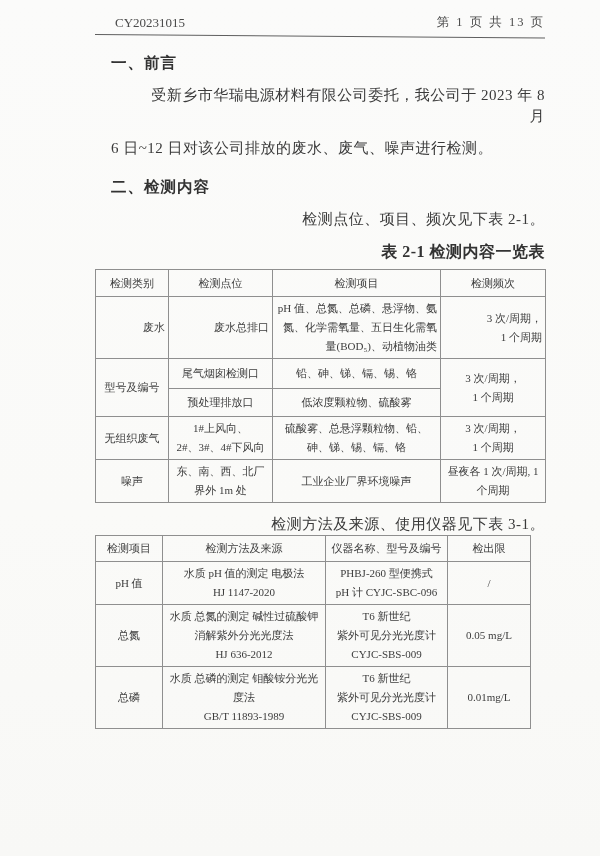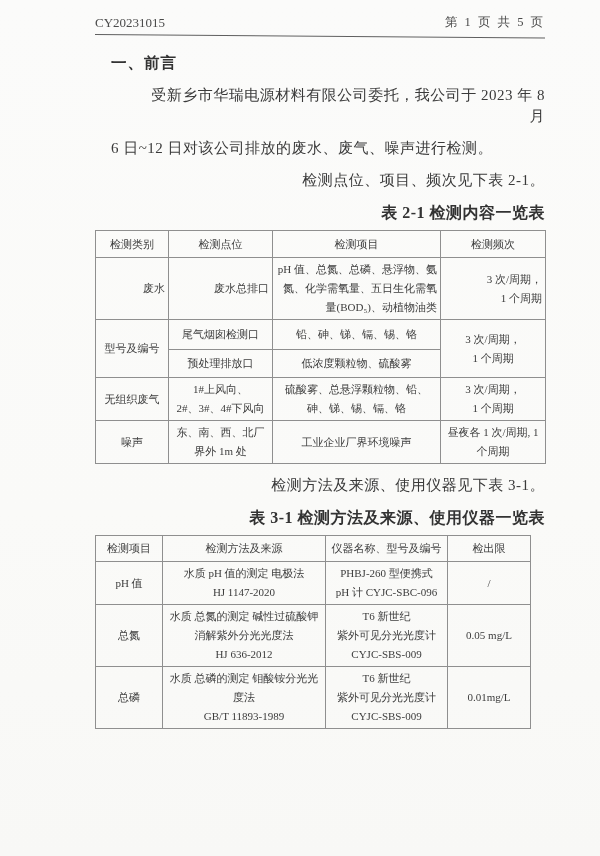--- a/index.html
+++ b/index.html
@@ -11,21 +11,21 @@
     overflow:hidden;
   }
   .page{
     box-sizing:border-box;
     width:600px;height:856px;
     padding:14px 55px 0 95px;
     background:linear-gradient(180deg,#fbfbfa 0%,#fafaf8 60%,#f8f8f6 100%);
   }
   .doc-header{
     display:flex;justify-content:space-between;align-items:flex-end;
-    font-size:13px;color:#4a4a4a;
+    font-size:13px;color:#4a4a4a;margin-left:20px;
   }
   .page-ind{letter-spacing:2px;font-size:12.5px;}
   .header-rule{
     border-bottom:1.4px solid #5f5f5f;
     margin-top:3px;
     transform:rotate(0.45deg);
     transform-origin:left center;
   }
   h2.sec{
     font-size:15.5px;font-weight:bold;color:#333;
@@ -68,28 +68,29 @@
   .t31 .r3 td{height:56px;}
   .t31{margin-bottom:0;}
 </style>
 </head>
 <body>
 
 <div class="page">
 
   <div class="doc-header">
     <span class="doc-no">CY20231015</span>
-    <span class="page-ind">第 1 页 共 5 页</span>
+    <span class="page-ind">第 1 页 共 13 页</span>
   </div>
   <div class="header-rule"></div>
 
   <h2 class="sec">一、前言</h2>
   <p class="body-line indent">受新乡市华瑞电源材料有限公司委托，我公司于 2023 年 8 月</p>
   <p class="body-line">6 日~12 日对该公司排放的废水、废气、噪声进行检测。</p>
 
+  <h2 class="sec">二、检测内容</h2>
   <p class="body-line indent">检测点位、项目、频次见下表 2-1。</p>
 
   <div class="caption">表 2-1 检测内容一览表</div>
 
   <table class="t21">
     <colgroup>
       <col style="width:73px">
         <col style="width:104px">
         <col style="width:168px">
         <col style="width:105px">
@@ -131,21 +132,20 @@
         <td>噪声</td>
         <td>东、南、西、北厂界外 1m 处</td>
         <td>工业企业厂界环境噪声</td>
         <td>昼夜各 1 次/周期, 1 个周期</td>
       </tr>
     </tbody>
   </table>
 
   <p class="body-line indent">检测方法及来源、使用仪器见下表 3-1。</p>
 
-  <div class="caption">表 3-1 检测方法及来源、使用仪器一览表</div>
 
   <table class="t31">
     <colgroup>
       <col style="width:67px">
         <col style="width:163px">
         <col style="width:122px">
         <col style="width:83px">
     </colgroup>
     <tbody>
       <tr class="hr">

